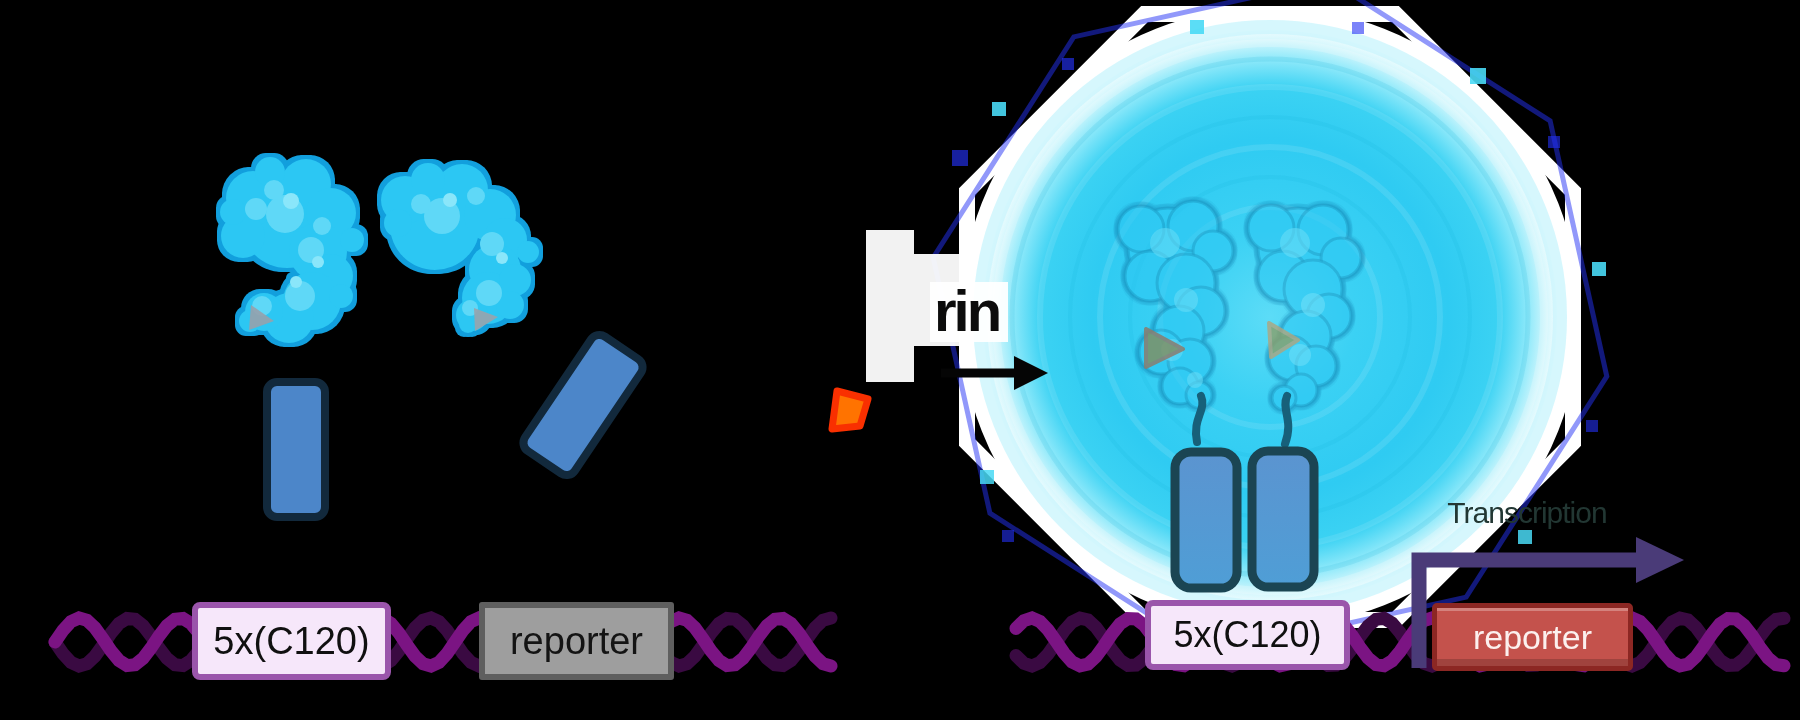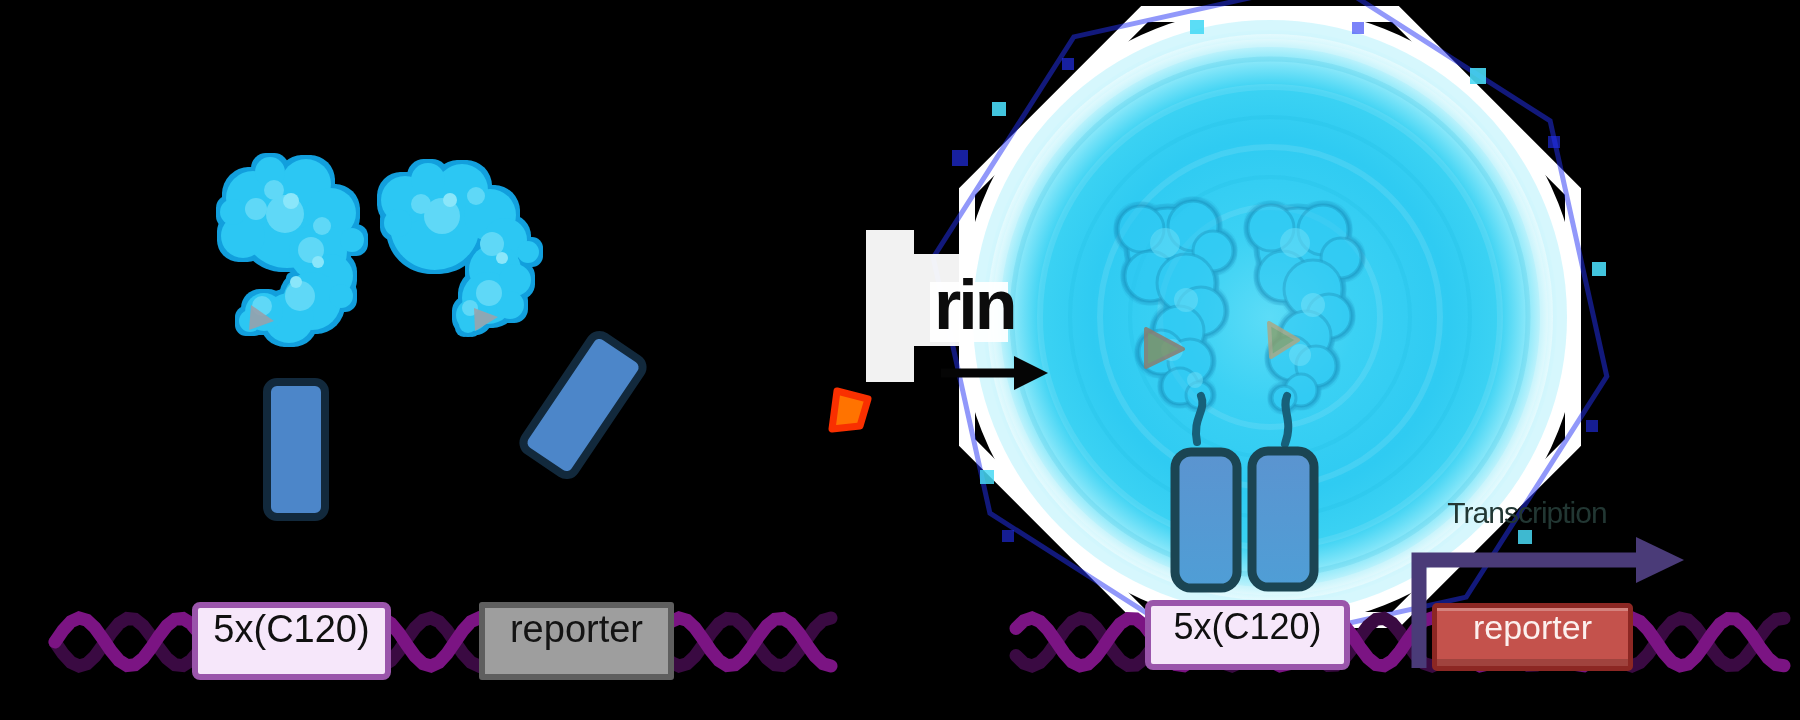--- a/index.html
+++ b/index.html
@@ -3,21 +3,21 @@
 <meta charset="utf-8">
 <style>
   html,body{margin:0;padding:0;background:#000;}
   .stage{
     position:relative;width:1800px;height:720px;overflow:hidden;
     background:var(--bg,#000);
     font-family:"Liberation Sans",sans-serif;
   }
   .stage svg{position:absolute;left:0;top:0;}
   .gene-box{
-    position:absolute;box-sizing:border-box;display:flex;justify-content:center;
+    position:absolute;box-sizing:border-box;display:flex;align-items:center;justify-content:center;
     font-family:"Liberation Sans",sans-serif;
   }
   .box-c120-left{
     left:192px;top:602px;width:199px;height:78px;
     background:var(--c120-fill);border:6px solid var(--c120-border);border-radius:8px;
     font-size:38px;color:#101010;
   }
   .box-reporter-left{
     left:479px;top:602px;width:195px;height:78px;
     background:var(--reporter-off-fill);border:6px solid var(--reporter-off-border);border-radius:3px;
@@ -28,22 +28,22 @@
     background:var(--c120-fill);border:6px solid var(--c120-border);border-radius:8px;
     font-size:36px;color:#101010;
   }
   .box-reporter-right{
     left:1432px;top:603px;width:201px;height:68px;
     background:var(--reporter-on-fill);border:5px solid var(--reporter-on-border);border-radius:5px;
     box-shadow:inset 0 3px 0 rgba(255,255,255,.28), inset 0 -7px 0 rgba(0,0,0,.18);
     font-size:34px;color:#fcf0ee;
   }
   .ligand-fragment{
-    position:absolute;left:934px;top:270px;
-    font-size:70px;font-weight:bold;letter-spacing:-3px;color:#0c0c0c;line-height:1;
+    position:absolute;left:934px;top:282px;
+    font-size:58px;font-weight:bold;letter-spacing:-3px;color:#0c0c0c;line-height:1;
   }
   .transcription-label{
     position:absolute;left:1418px;top:498px;width:218px;text-align:center;
     font-size:30px;font-weight:normal;color:#223733;line-height:1;letter-spacing:-1px;
   }
   .blob-outline{
     filter:drop-shadow(4px 0 0 var(--protein-outline)) drop-shadow(-4px 0 0 var(--protein-outline))
            drop-shadow(0 4px 0 var(--protein-outline)) drop-shadow(0 -4px 0 var(--protein-outline));
   }
   .blob-outline-dim{

